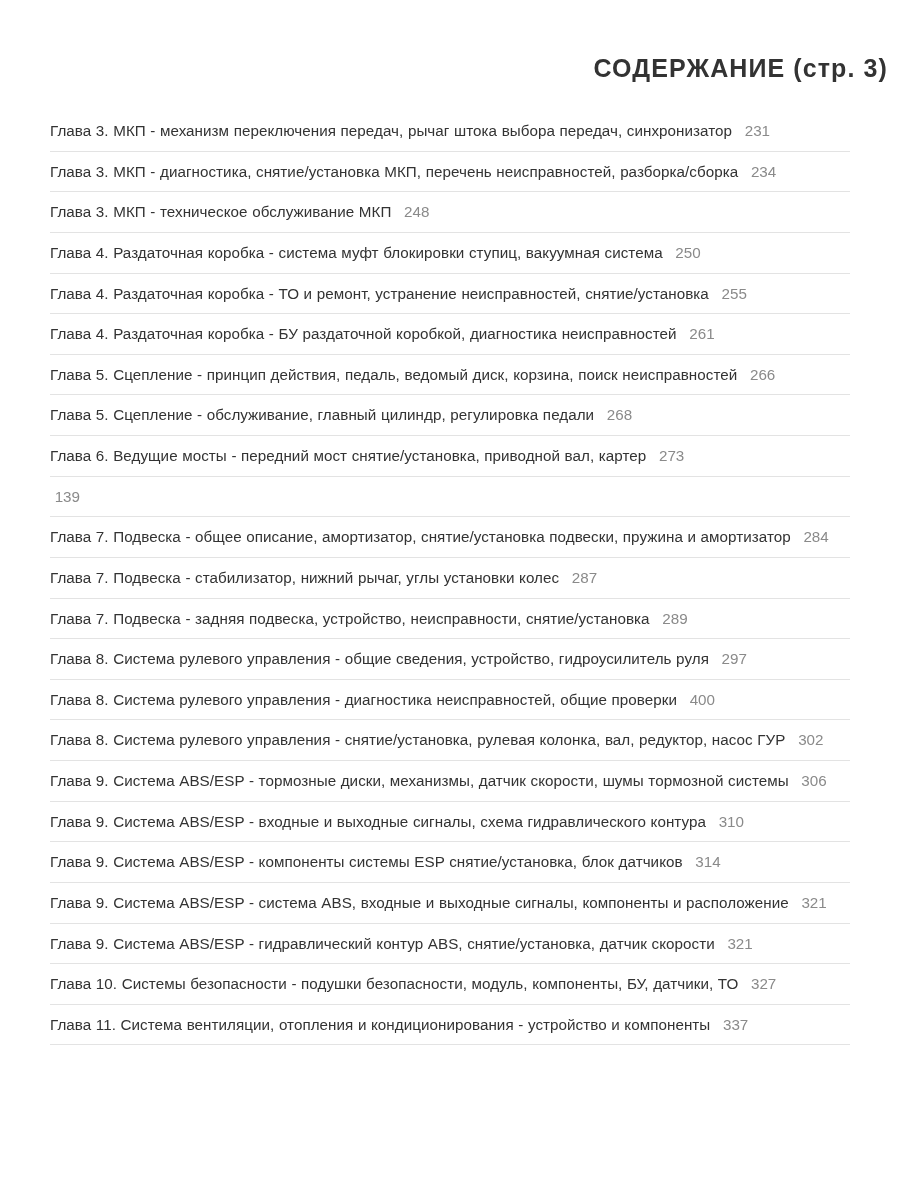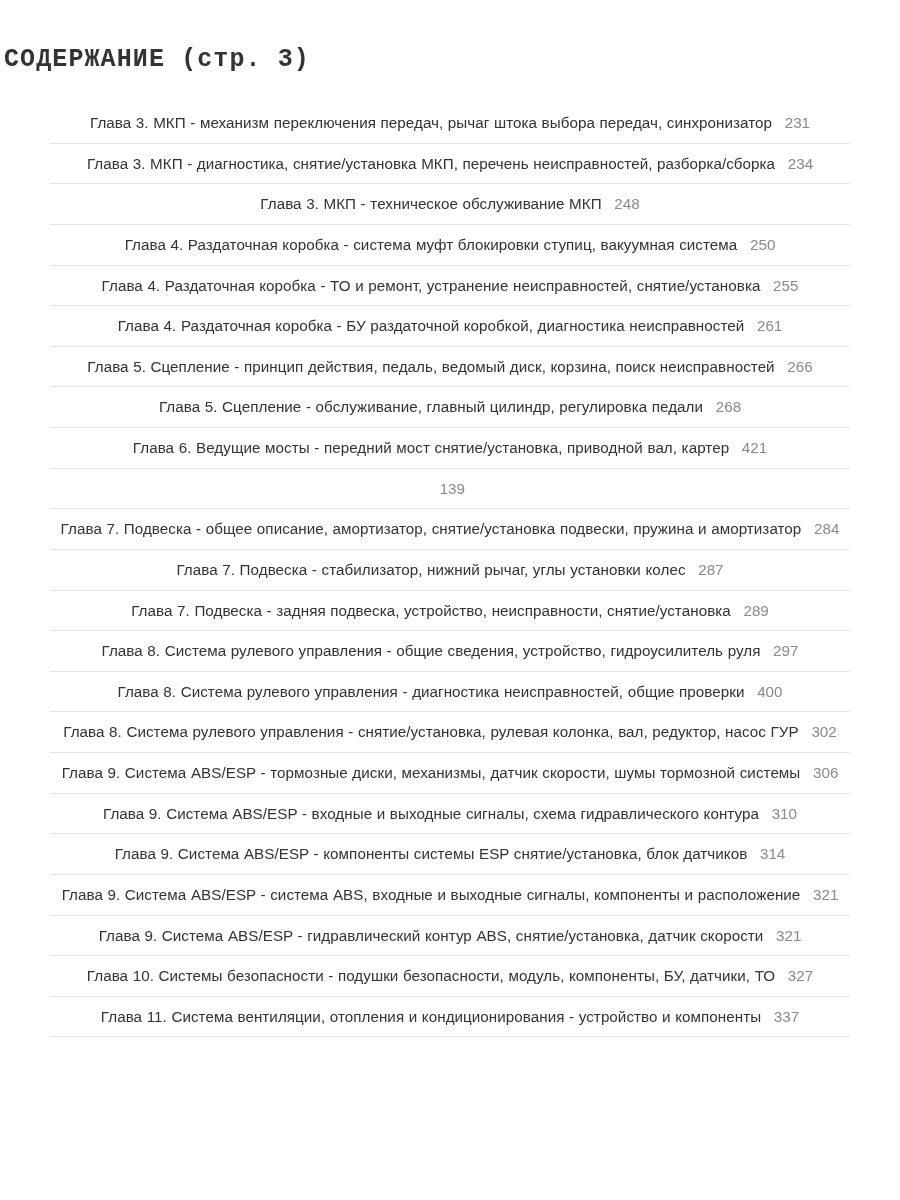--- a/index.html
+++ b/index.html
@@ -20,45 +20,44 @@
   .page {
     width: 900px;
     height: 1200px;
     box-sizing: border-box;
     padding: 0;
     position: relative;
     background: #ffffff;
   }
 
   .toc-title {
-    text-align: left;
+    text-align: right;
     font-size: 25px;
     font-weight: bold;
     letter-spacing: 1.1px;
     color: #333333;
-    margin: 4px;
+    margin: 12px;
     padding-top: 41px;
     padding-bottom: 0;
     line-height: 1.2;
-    font-family: Liberation Mono, monospace;
   }
 
   .toc-list {
     margin: 0;
     padding: 0;
     list-style: none;
     width: 800px;
     margin-left: 50px;
     margin-top: 28px;
   }
 
   .toc-row {
     display: flex;
     align-items: flex-end;
-    justify-content: center;
+    justify-content: flex-start;
     border-bottom: 1px solid #e3e3e3;
     box-sizing: border-box;
     padding-top: 8px;
     padding-bottom: 7px;
     min-height: 20px;
   }
 
   .toc-row:first-child {
     border-top: 0;
   }
@@ -120,21 +119,21 @@
       <li class="toc-row">
         <span class="toc-label">Глава 5. Сцепление - принцип действия, педаль, ведомый диск, корзина, поиск неисправностей</span>
         <span class="toc-page">266</span>
       </li>
       <li class="toc-row">
         <span class="toc-label">Глава 5. Сцепление - обслуживание, главный цилиндр, регулировка педали</span>
         <span class="toc-page">268</span>
       </li>
       <li class="toc-row">
         <span class="toc-label">Глава 6. Ведущие мосты - передний мост снятие/установка, приводной вал, картер</span>
-        <span class="toc-page">421</span>
+        <span class="toc-page">273</span>
       </li>
       <li class="toc-row">
         <span class="toc-page">139</span>
       </li>
       <li class="toc-row">
         <span class="toc-label">Глава 7. Подвеска - общее описание, амортизатор, снятие/установка подвески, пружина и амортизатор</span>
         <span class="toc-page">284</span>
       </li>
       <li class="toc-row">
         <span class="toc-label">Глава 7. Подвеска - стабилизатор, нижний рычаг, углы установки колес</span>

